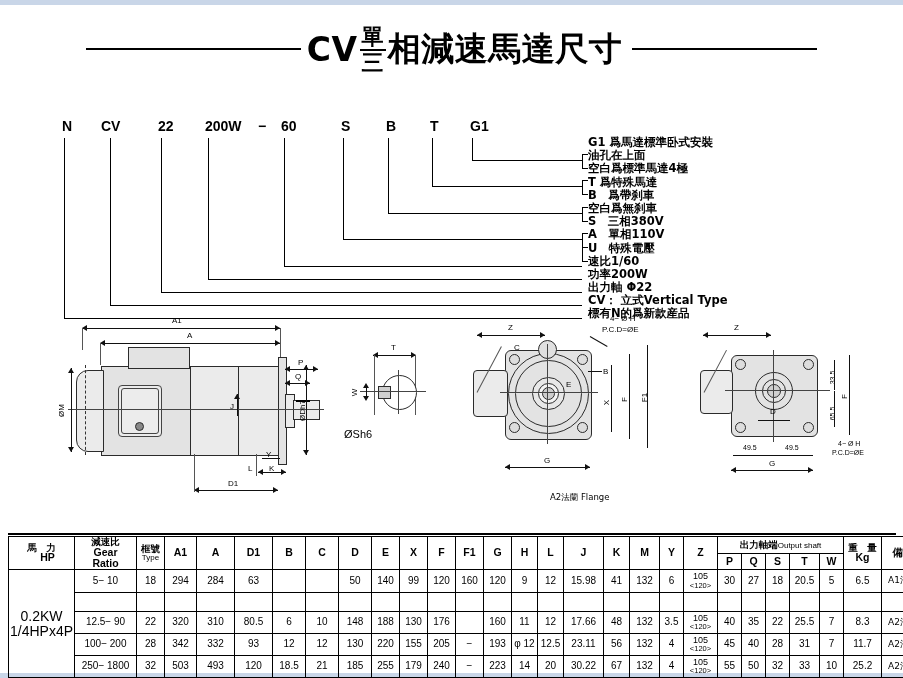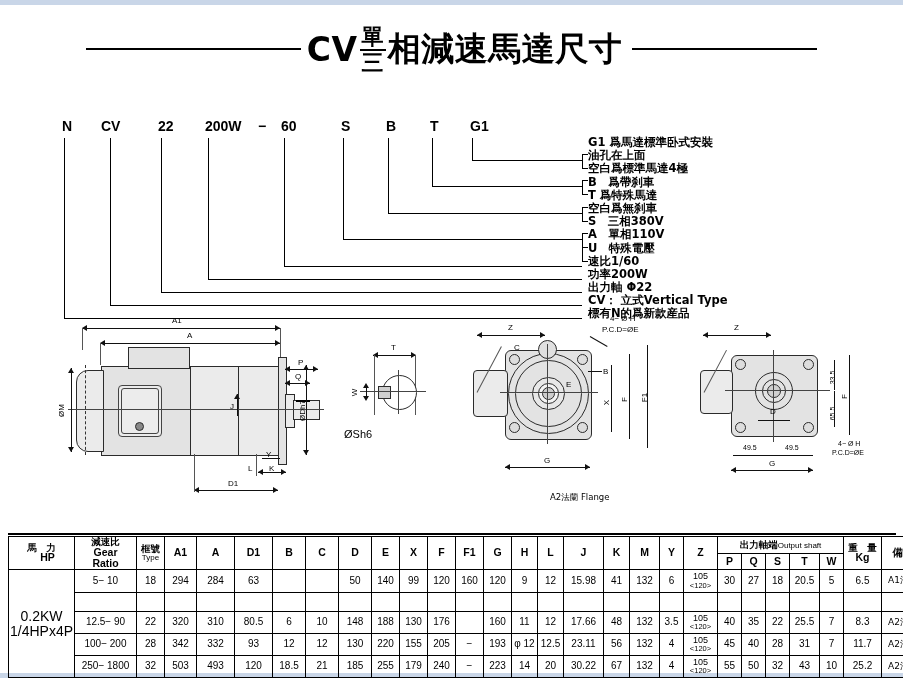--- a/index.html
+++ b/index.html
@@ -160,22 +160,22 @@
 
   <div class="vline" style="left:582px;top:115px;height:28px;"></div>
   <div class="hline" style="left:582px;top:115px;width:6px;"></div>
   <div class="hline" style="left:582px;top:129px;width:6px;"></div>
   <div class="hline" style="left:582px;top:143px;width:6px;"></div>
 
   <div id="legend">
     <div class="legend-item">G1 爲馬達標準卧式安裝</div>
     <div class="legend-item">油孔在上面</div>
     <div class="legend-item">空白爲標準馬達4極</div>
+    <div class="legend-item">T 爲特殊馬達</div>
     <div class="legend-item">B　爲帶刹車</div>
-    <div class="legend-item">T 爲特殊馬達</div>
     <div class="legend-item">空白爲無刹車</div>
     <div class="legend-item">S　三相380V</div>
     <div class="legend-item">A　單相110V</div>
     <div class="legend-item">U　特殊電壓</div>
     <div class="legend-item">速比1/60</div>
     <div class="legend-item">功率200W</div>
     <div class="legend-item">出力軸 Φ22</div>
     <div class="legend-item">CV： 立式Vertical Type</div>
     <div class="legend-item">標有N的爲新款産品</div>
   </div>
@@ -597,20 +597,20 @@
         <td>67</td>
         <td>132</td>
         <td>4</td>
         <td class="zcell">
           <div>105</div>
           <div class="z2">&lt;120&gt;</div>
         </td>
         <td>55</td>
         <td>50</td>
         <td>32</td>
-        <td>43</td>
+        <td>33</td>
         <td>10</td>
         <td>25.2</td>
         <td class="note-cjk">A2法蘭</td>
       </tr>
     </tbody>
   </table>
 </div>
 
 </body></html>

